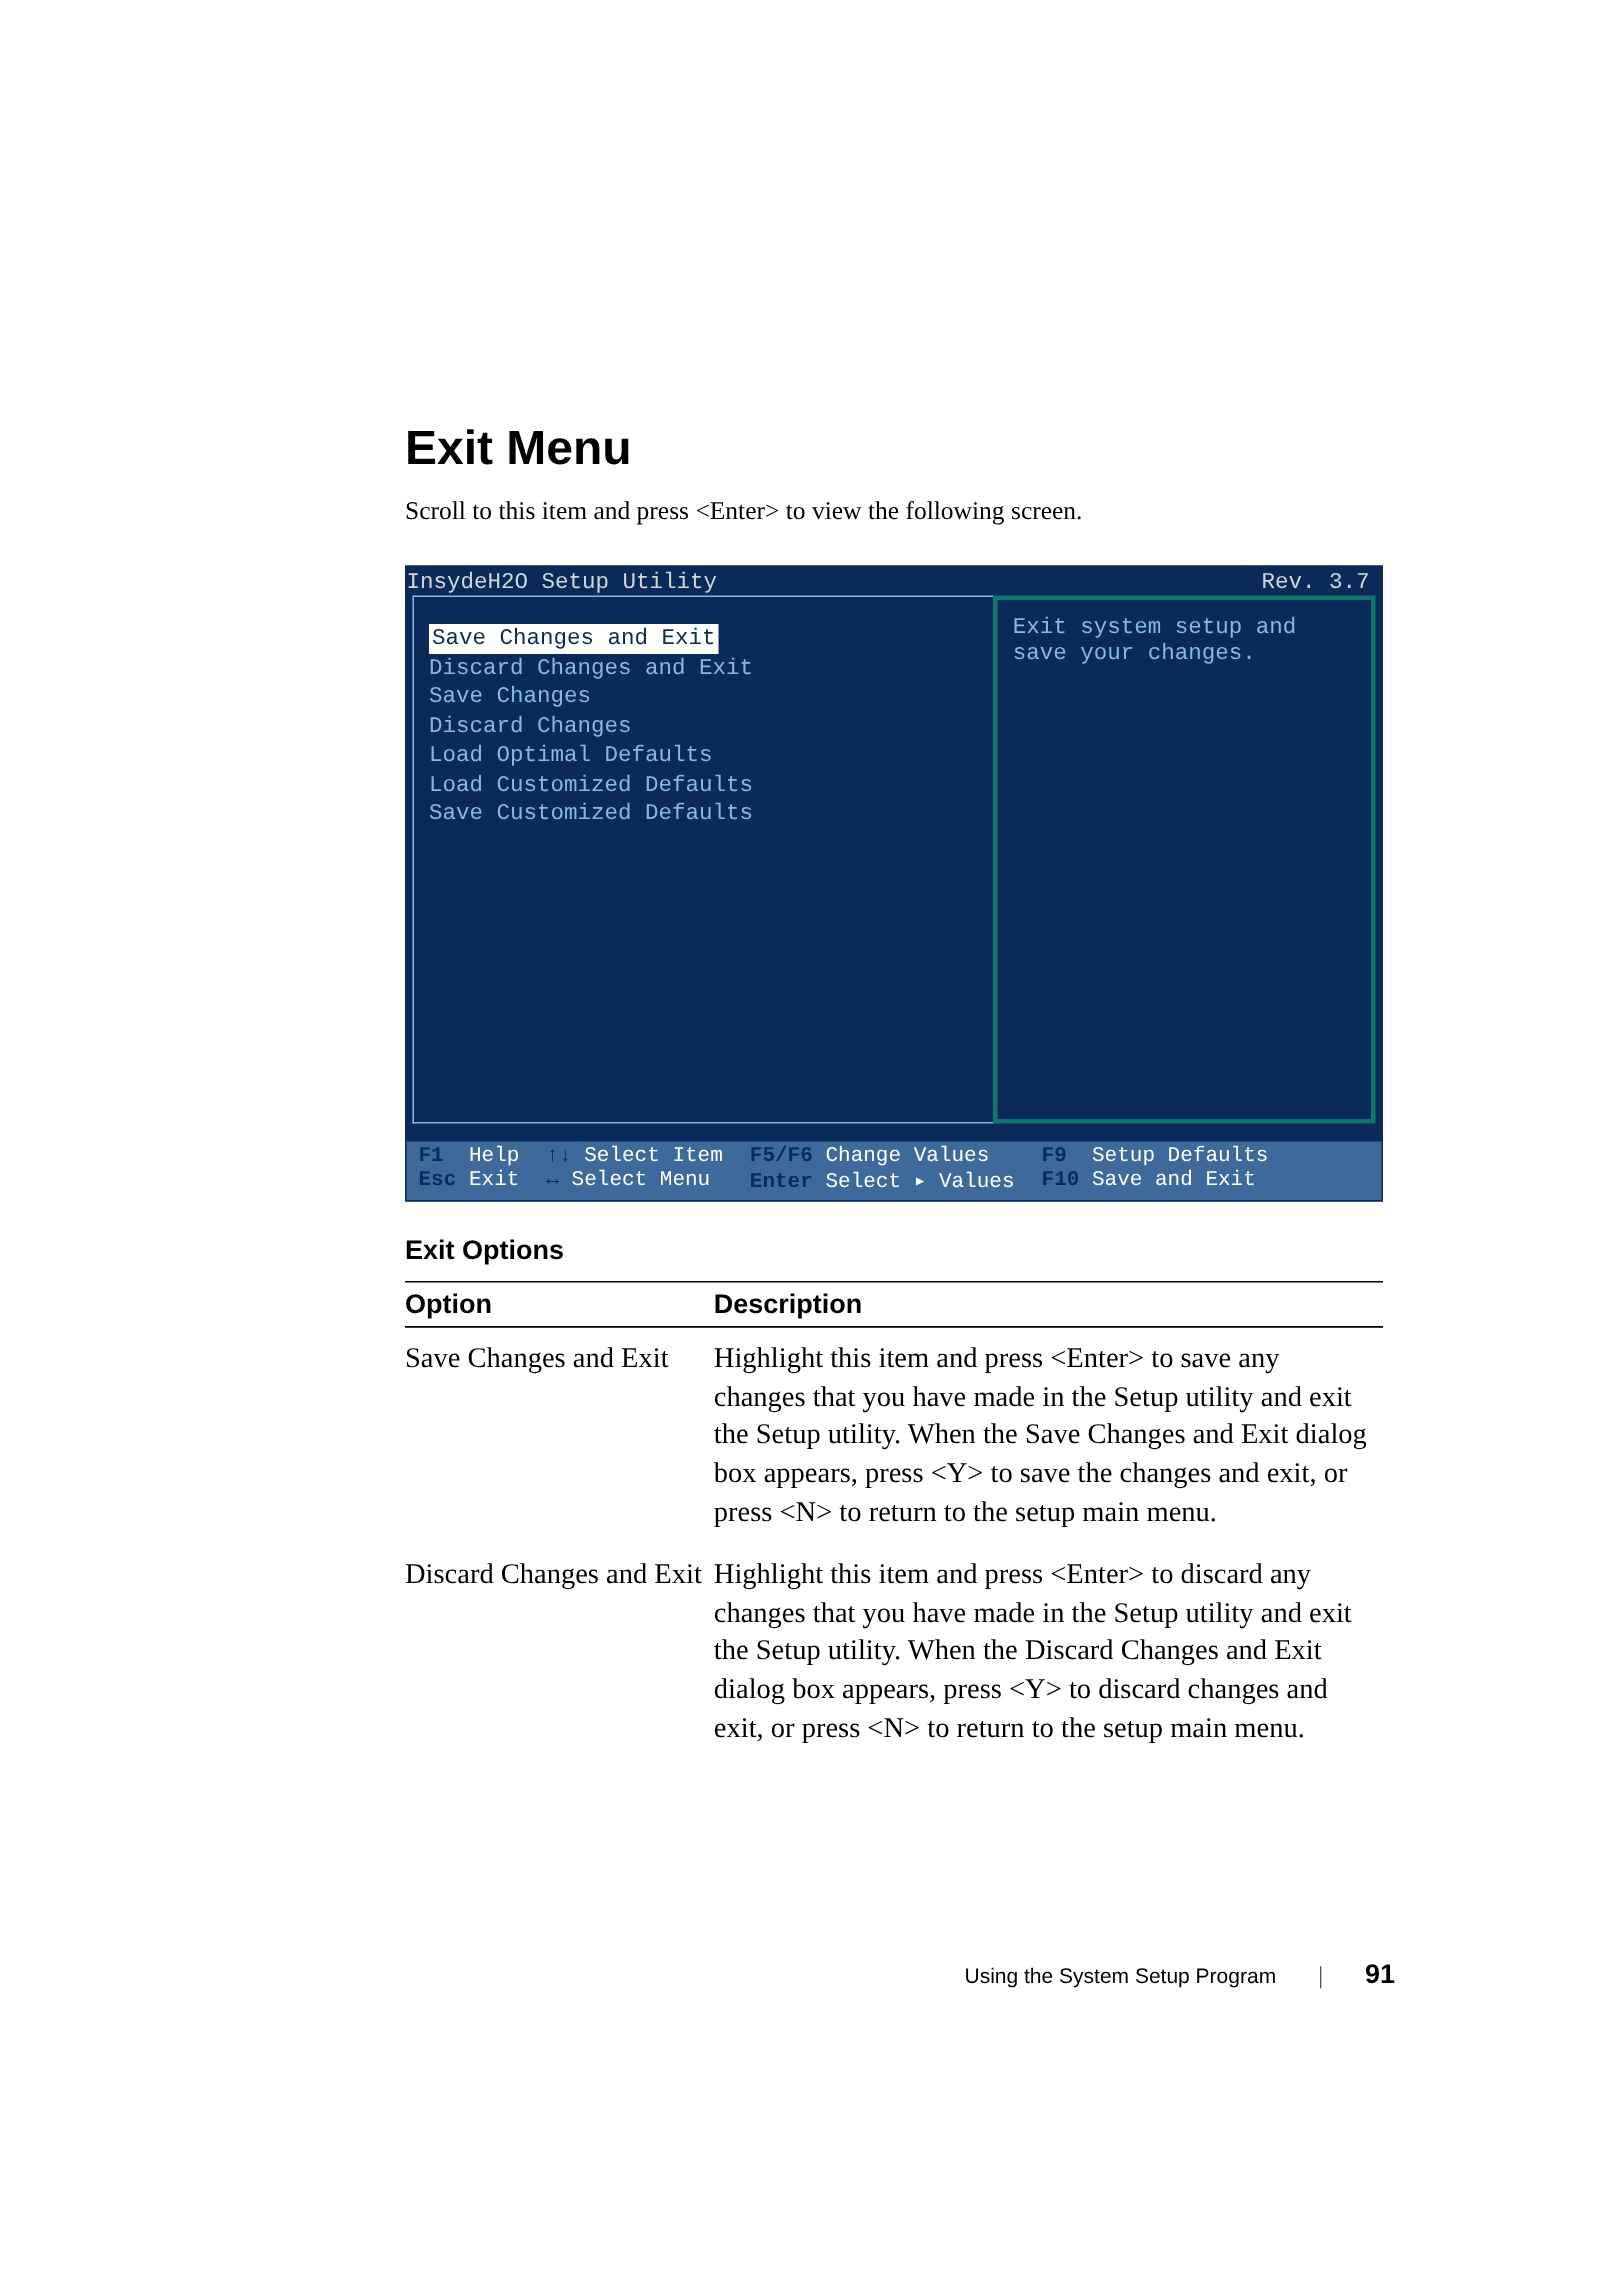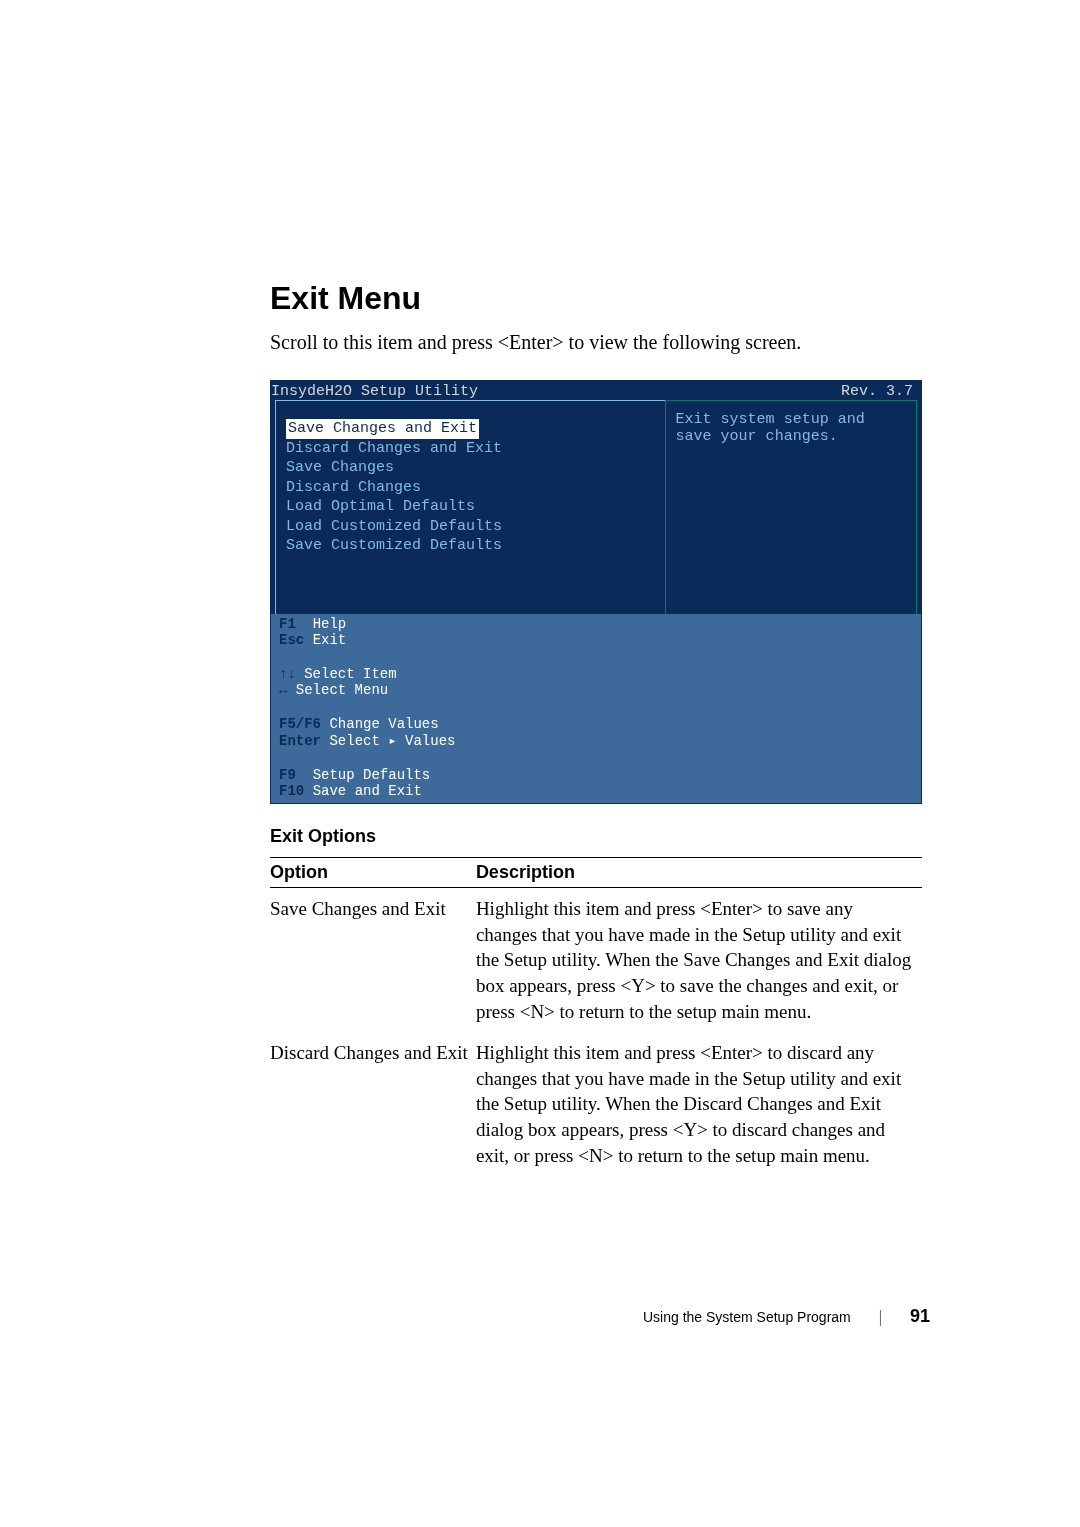--- a/index.html
+++ b/index.html
@@ -14,21 +14,21 @@
   .page {
     padding: 280px 150px 0 270px;
   }
   .section-heading {
     font-family: Arial, Helvetica, sans-serif;
     font-weight: bold;
     font-size: 32px;
     margin-bottom: 14px;
   }
   .intro-text {
-    font-size: 20px;
+    font-size: 17px;
     margin-bottom: 26px;
   }
 
   
   .bios {
     width: 652px;
     height: 424px;
     background: #0a2a5a;
     font-family: 'Courier New', monospace;
     font-size: 15px;
@@ -65,41 +65,40 @@
     padding: 0 4px;
   }
   .bios-left {
     flex: 1.6;
     border: 1px solid #86b8e4;
     border-right: none;
     padding: 18px 10px;
   }
   .bios-right {
     flex: 1;
-    border: 1px solid #0f766e;
+    border: 3px solid #0f766e;
     padding: 10px;
     color: #86b8e4;
   }
   .bios-left .sel {
     background: #ffffff;
     color: #0a2a5a;
     display: inline-block;
     padding: 0 2px;
   }
   .bios-left div { line-height: 1.3; white-space: nowrap; }
   .bios-footer {
     position: absolute;
     left: 0; right: 0; bottom: 0;
     background: #3d6a9a;
     color: #ffffff;
     padding: 2px 8px 4px 8px;
     font-size: 14px;
     display: flex;
     gap: 18px;
-    flex-direction: column;
   }
   .bios-footer .fkey { color: #0a2a5a; font-weight: bold; }
   .bios-footer .col { white-space: nowrap; }
 
   
   .table-title {
     font-family: Liberation Sans, sans-serif;
     font-weight: bold;
     font-size: 18px;
     margin-top: 22px;

